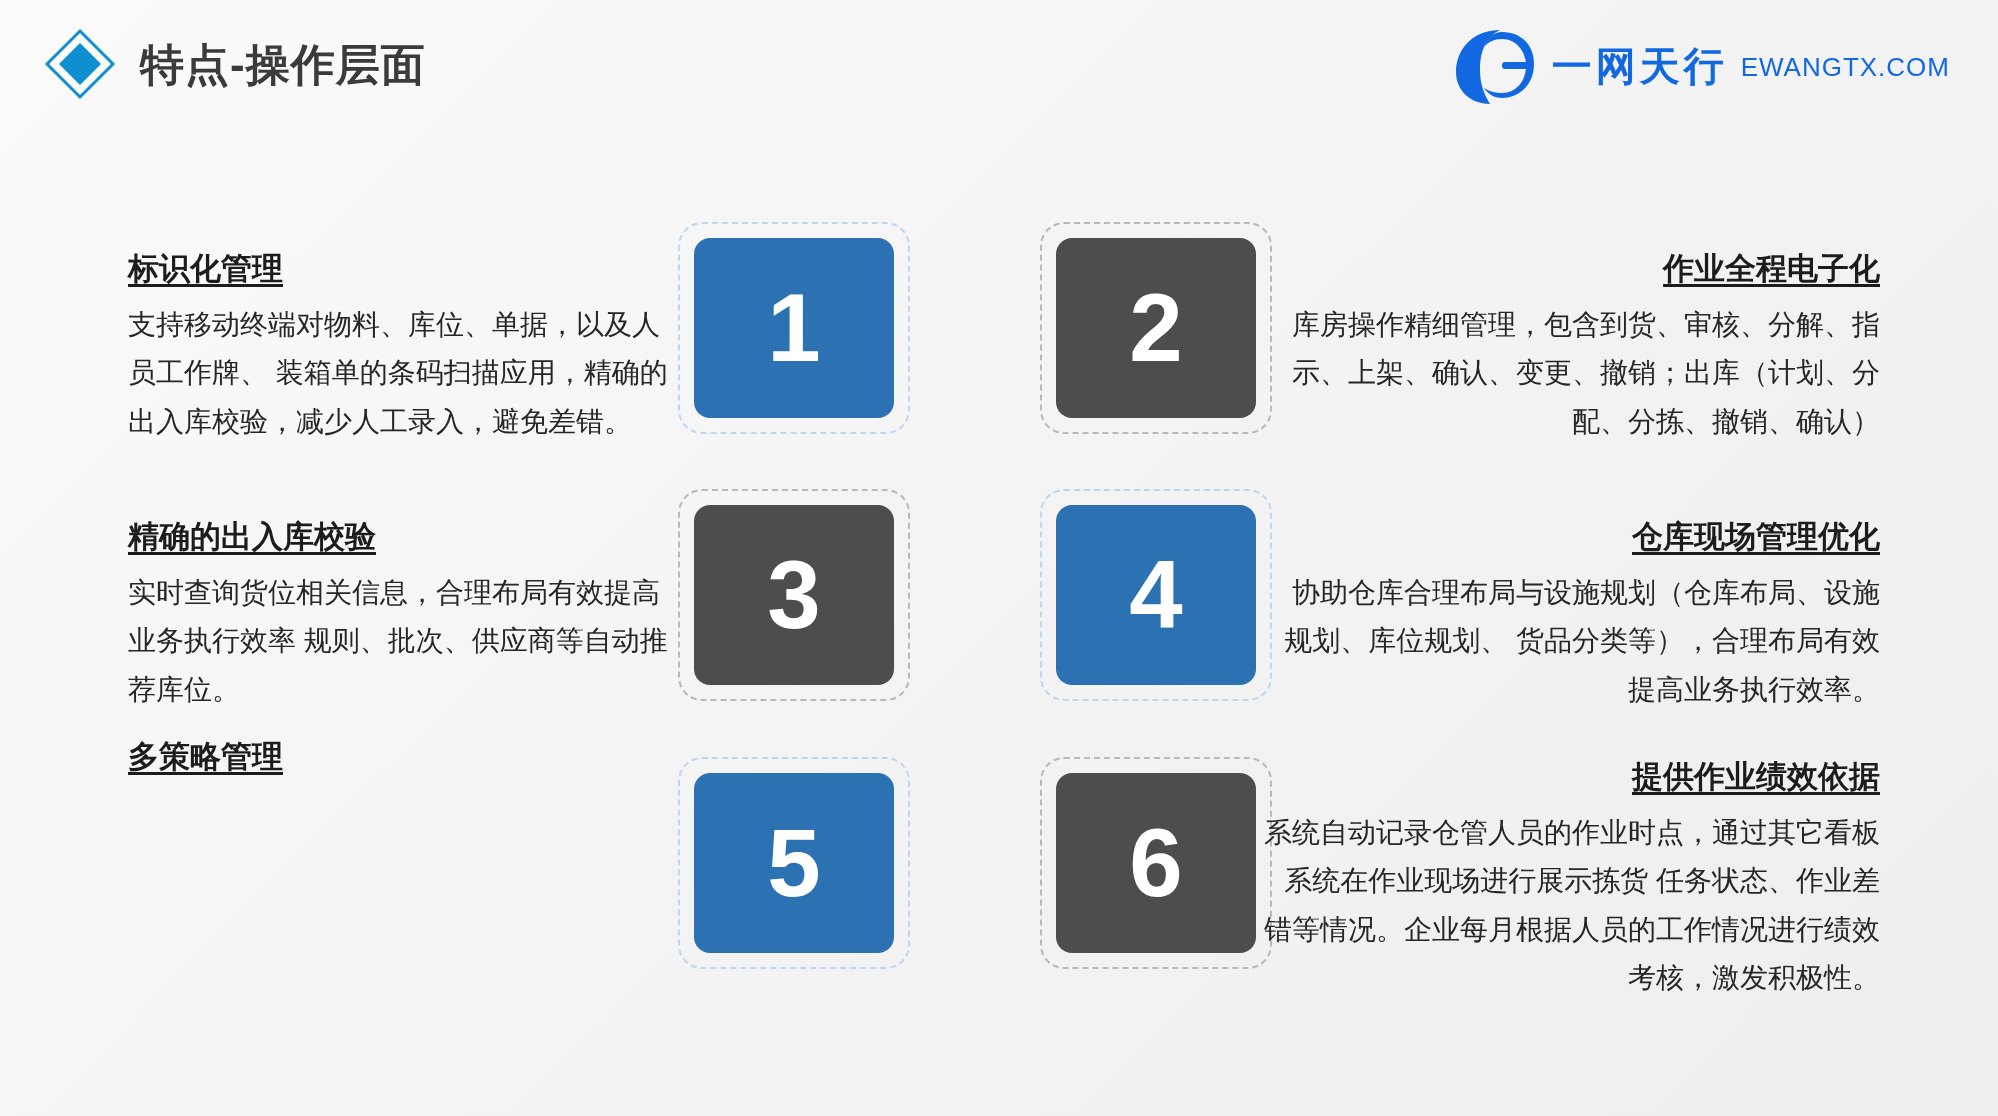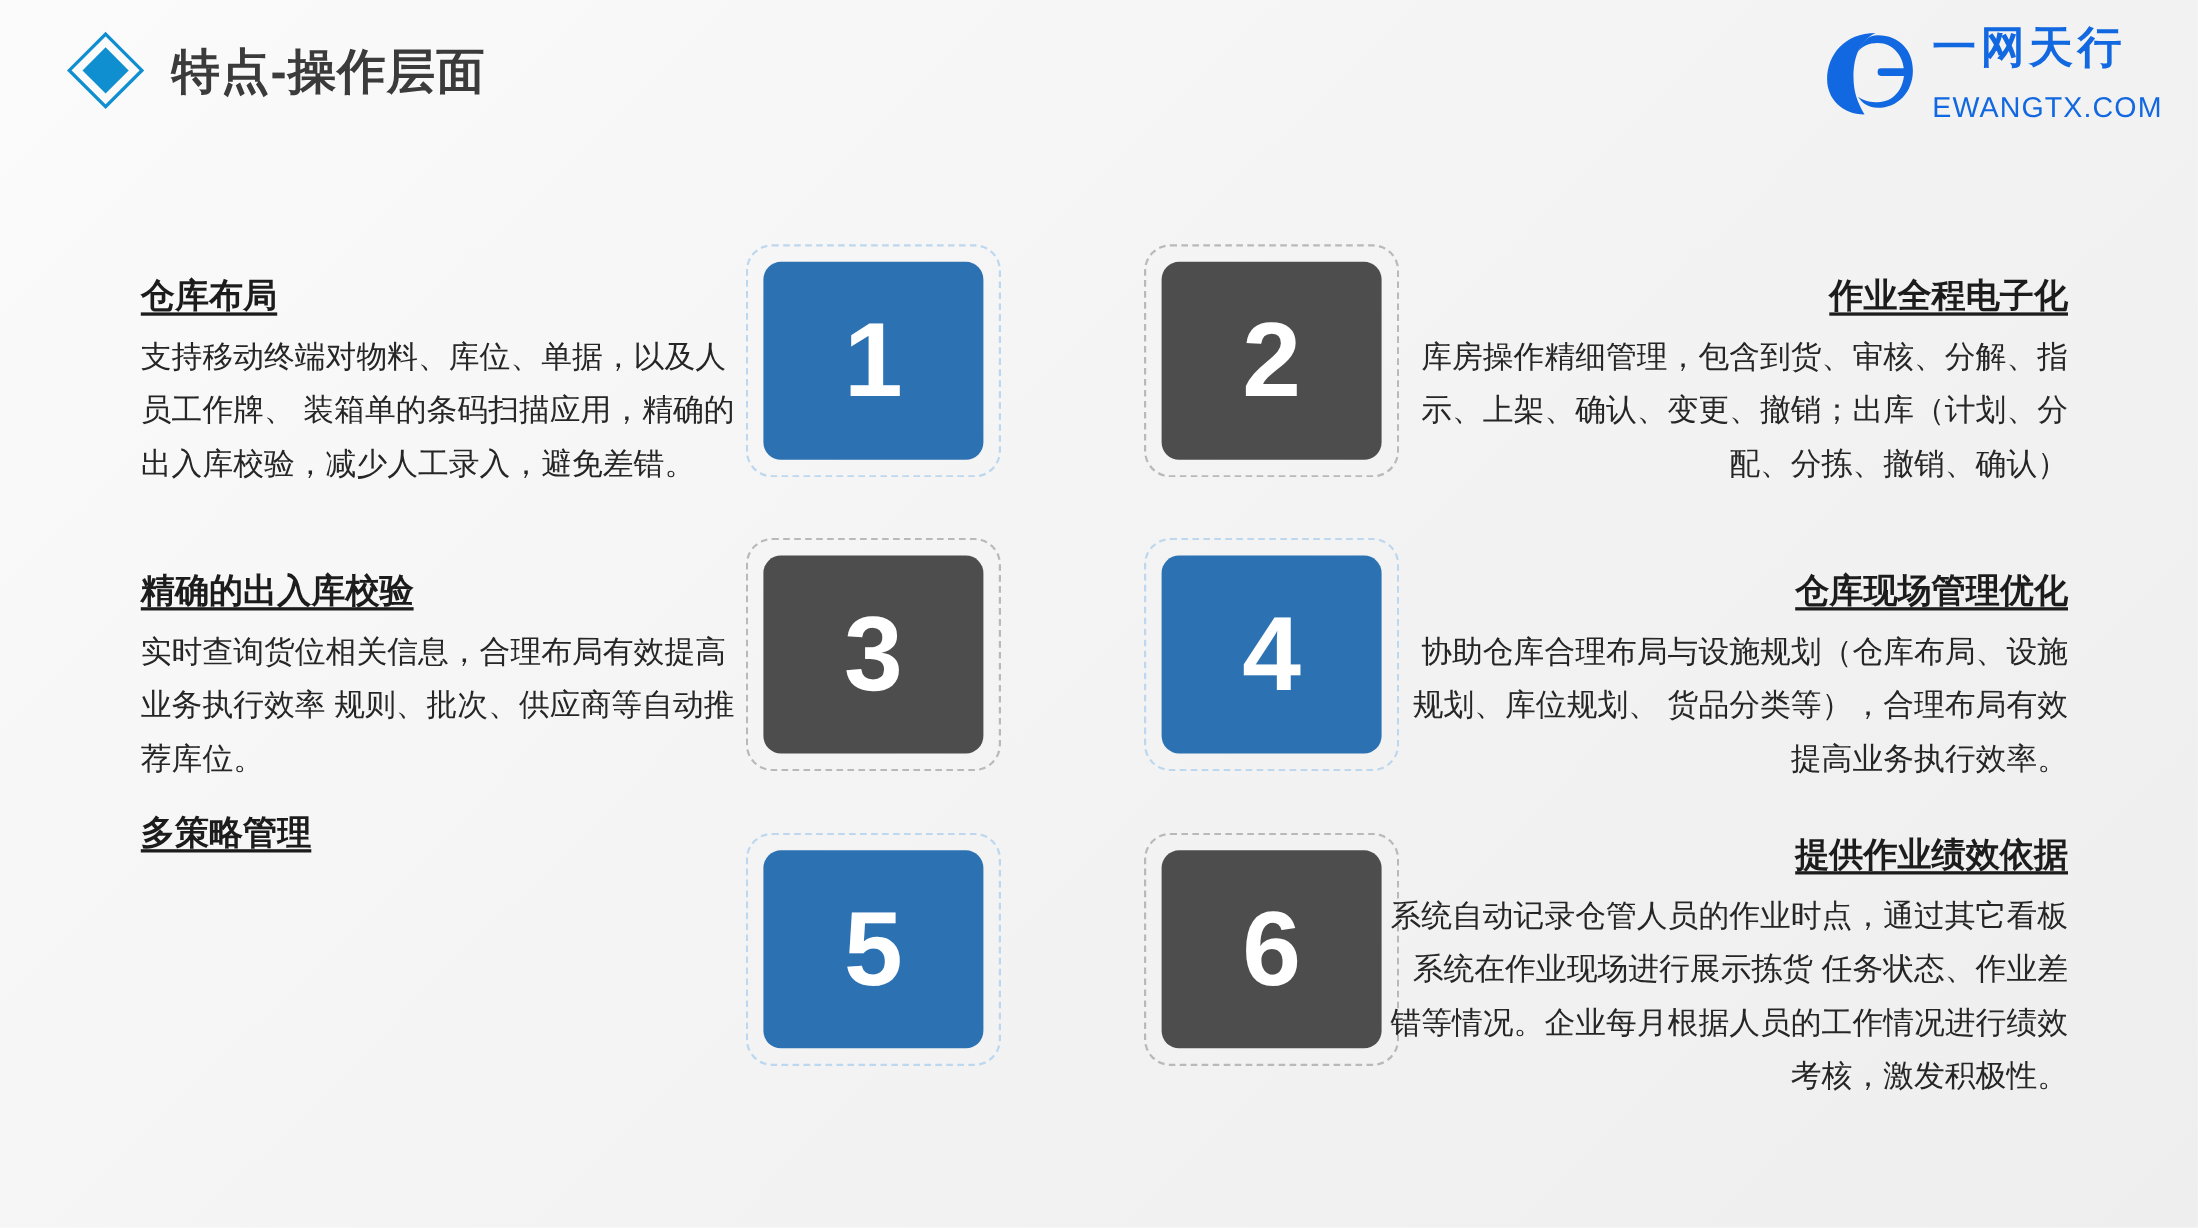--- a/index.html
+++ b/index.html
@@ -3,32 +3,32 @@
 <meta charset="utf-8">
 <style>
   html,body{margin:0;padding:0;}
   body{
     width:1998px;height:1116px;
     background:linear-gradient(135deg,#fbfbfb 0%,#f4f4f4 45%,#eeeeee 100%);
     font-family:"Liberation Sans","DejaVu Sans",sans-serif;
     overflow:hidden;position:relative;
   }
   
-  .header{position:absolute;left:16px;top:0;width:1976px;height:130px;}
+  .header{position:absolute;left:0;top:0;width:1976px;height:130px;}
   .diamond-icon{
     position:absolute;left:44px;top:28px;width:72px;height:72px;
   }
   .title{
     position:absolute;left:140px;top:36px;
     font-size:44px;font-weight:bold;color:#3b3b3b;
     letter-spacing:1px;white-space:nowrap;
   }
   .logo{position:absolute;right:26px;top:20px;height:92px;display:flex;align-items:center;gap:14px;}
   .logo-mark{width:88px;height:84px;flex:0 0 auto;}
-  .logo-text{display:flex;flex-direction:column;justify-content:center;line-height:1;gap:13px;}
+  .logo-text{display:flex;flex-direction:row;justify-content:center;line-height:1;gap:13px;}
   .logo-cn{font-size:40px;font-weight:bold;color:#1268e0;letter-spacing:4px;}
   .logo-en{font-size:26px;font-weight:normal;color:#1268e0;letter-spacing:1px;margin-top:8px;}
 
   
   .tile-wrap{position:absolute;}
   .tile-dash{
     position:absolute;left:0;top:0;width:232px;height:212px;
     border:2px dashed #b9b9b9;border-radius:24px;box-sizing:border-box;
   }
   .tile-dash.blue{border-color:#bcd7ee;}
@@ -99,21 +99,21 @@
 <div class="tile-wrap" style="left:678px;top:757px;">
   <div class="tile-dash blue"></div>
   <div class="tile blue">5</div>
 </div>
 <div class="tile-wrap" style="left:1040px;top:757px;">
   <div class="tile-dash"></div>
   <div class="tile gray">6</div>
 </div>
 
 <div class="block left" style="left:128px;top:250px;width:540px;">
-  <h3>仓库布局</h3>
+  <h3>标识化管理</h3>
   <p>支持移动终端对物料、库位、单据，以及人员工作牌、 装箱单的条码扫描应用，精确的出入库校验，减少人工录入，避免差错。</p>
 </div>
 
 <div class="block right" style="left:1280px;top:250px;width:600px;">
   <h3>作业全程电子化</h3>
   <p>库房操作精细管理，包含到货、审核、分解、指示、上架、确认、变更、撤销；出库（计划、分配、分拣、撤销、确认）</p>
 </div>
 
 <div class="block left" style="left:128px;top:518px;width:540px;">
   <h3>精确的出入库校验</h3>

